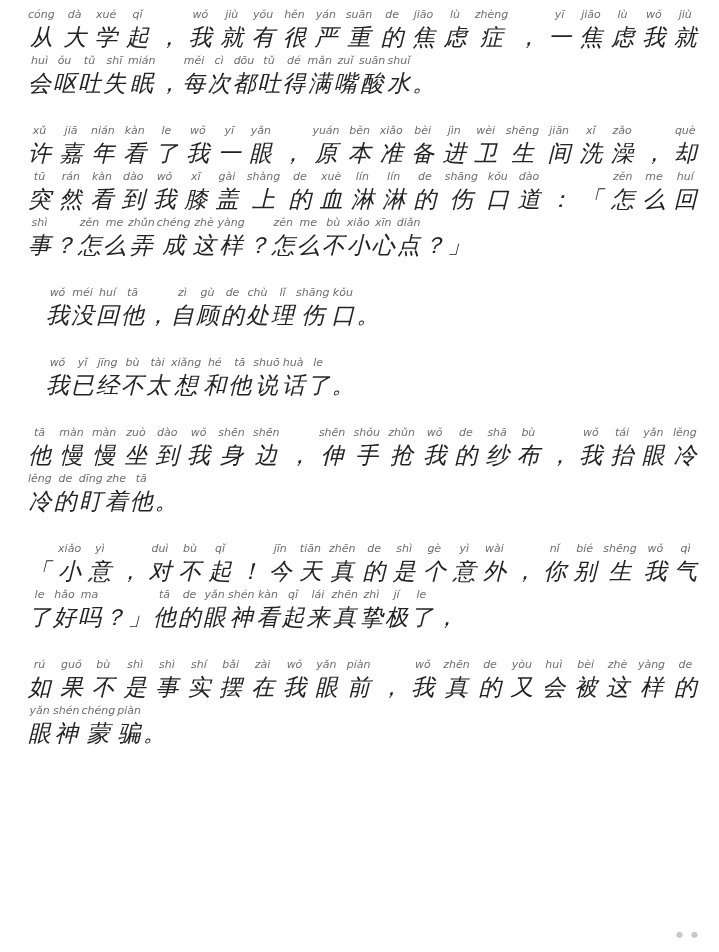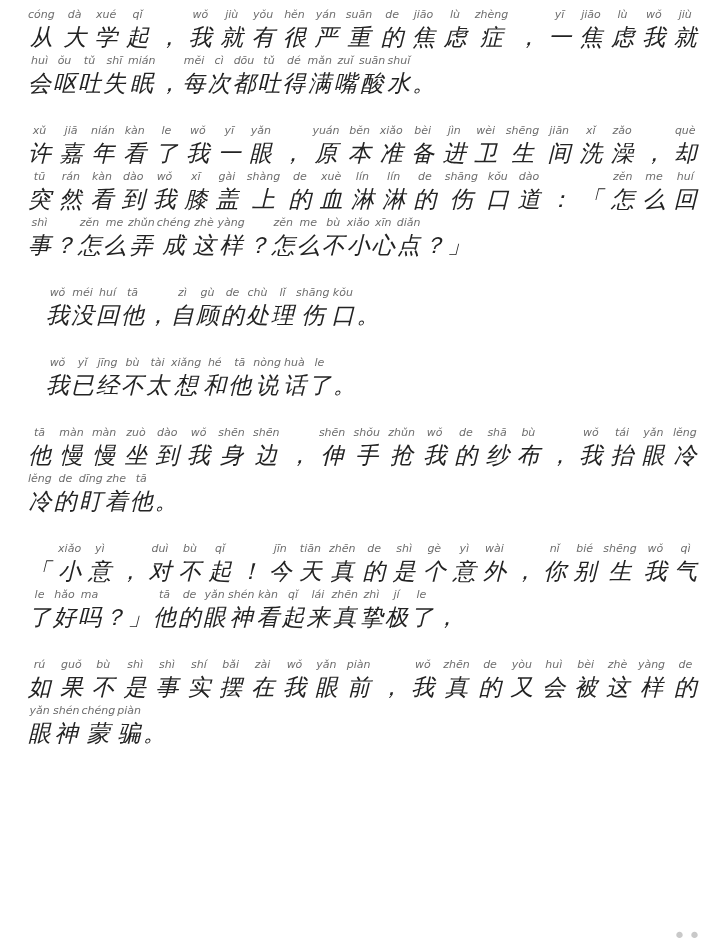--- a/index.html
+++ b/index.html
@@ -572,21 +572,21 @@
           </span>
           <span class="unit">
             <span class="py">hé</span>
             <span class="hz">和</span>
           </span>
           <span class="unit">
             <span class="py">tā</span>
             <span class="hz">他</span>
           </span>
           <span class="unit">
-            <span class="py">nòng</span>
+            <span class="py">shuō</span>
             <span class="hz">说</span>
           </span>
           <span class="unit">
             <span class="py">huà</span>
             <span class="hz">话</span>
           </span>
           <span class="unit">
             <span class="py">le</span>
             <span class="hz">了</span>
           </span>

